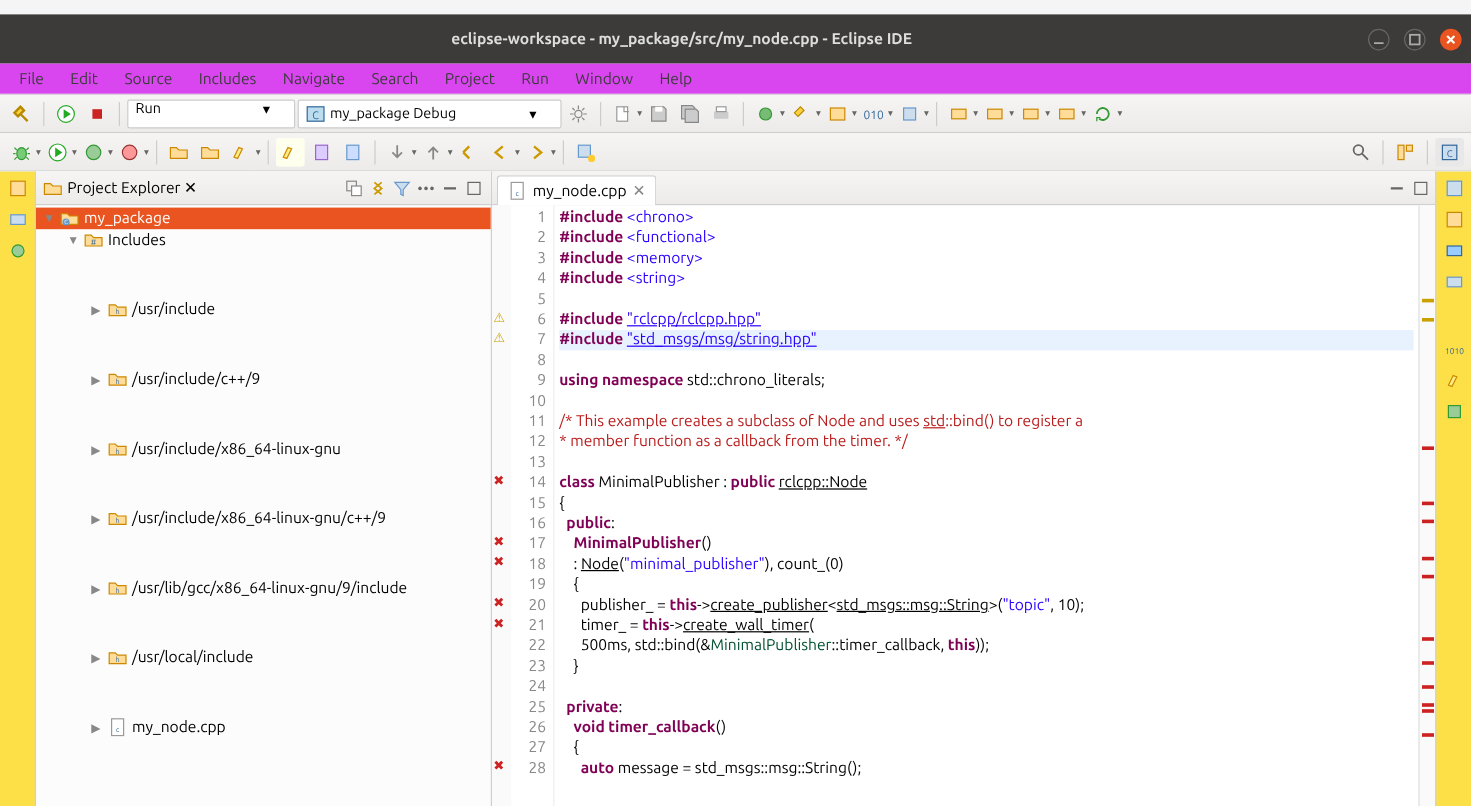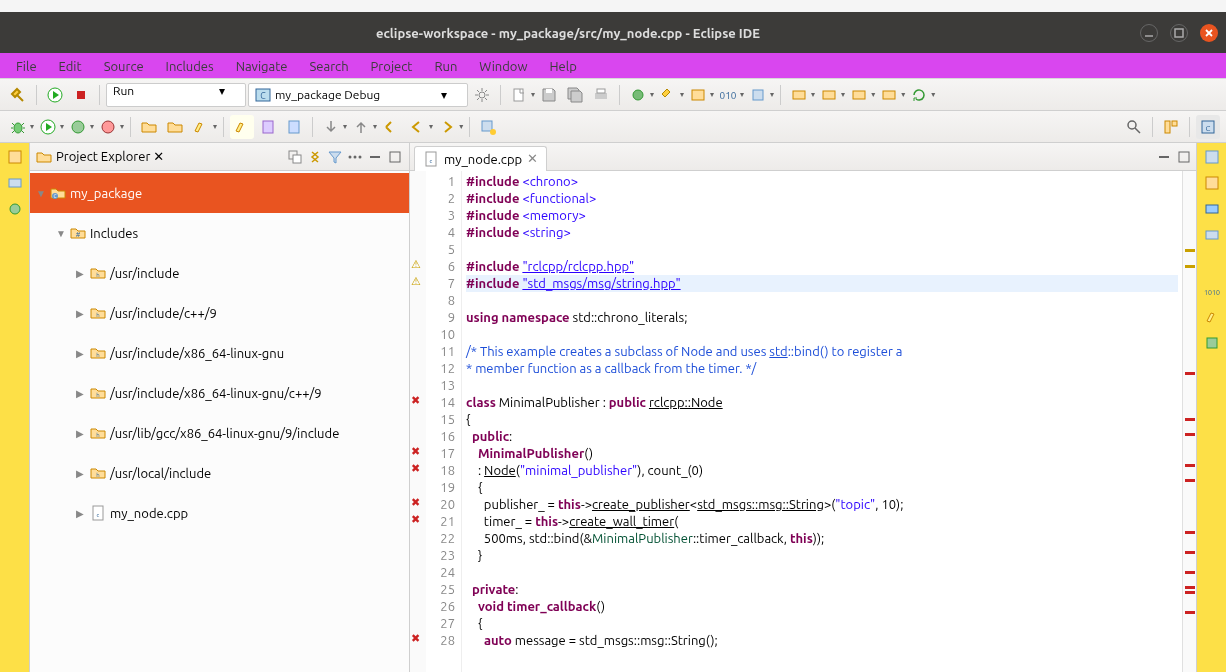--- a/index.html
+++ b/index.html
@@ -28,39 +28,39 @@
 
 .workspace { display: flex; height: calc(100% - 28px - 26px - 32px - 32px - 22px); background: #fff; }
 .leftbar, .rightbar { width: 30px; background: #fde047; border-right: 1px solid #cfcfcf; display: flex; flex-direction: column; align-items: center; padding-top: 6px; gap: 10px; }
 .rightbar { border-left: 1px solid #cfcfcf; border-right: none; }
 
 .explorer { width: 380px; border-right: 1px solid #cfcfcf; background: #fcfcfc; display: flex; flex-direction: column; }
 .view-header { height: 28px; display: flex; align-items: center; padding: 0 6px; background: linear-gradient(#f6f5f4, #edebe9); border-bottom: 1px solid #cfcfcf; gap: 4px; }
 .view-header .vh-title { font-size: 13px; flex: 1; white-space: nowrap; }
 .vh-icon { width: 16px; height: 16px; }
 .tree { flex: 1; overflow: auto; padding: 2px 0; }
-.tree-item { display: flex; align-items: center; height: 40px; padding-left: 6px; gap: 4px; white-space: nowrap; }
+.tree-item { display: flex; align-items: center; height: 18px; padding-left: 6px; gap: 4px; white-space: nowrap; }
 .tree-item.selected { background: #e95420; color: #fff; }
 .tree-caret { width: 10px; display: inline-block; font-size: 10px; color: #888; }
 .tree-caret.open::before { content: "▼"; }
 .tree-caret.closed::before { content: "▶"; }
 .tree-icon { width: 16px; height: 16px; flex-shrink: 0; }
-.indent-1 { padding-left: 26px; } .indent-2 { padding-left: 46px; }
+.indent-1 { padding-left: 26px; } .indent-2 { padding-left: 46px; margin-top: 40px; }
 
 .editor-area { flex: 1; display: flex; flex-direction: column; background: #fff; }
 .editor-tabs { height: 28px; display: flex; align-items: center; background: linear-gradient(#f6f5f4, #edebe9); border-bottom: 1px solid #cfcfcf; padding: 0 4px; }
 .editor-tab { display: flex; align-items: center; gap: 5px; background: #fff; border: 1px solid #cfcfcf; border-bottom: none; padding: 3px 8px; border-radius: 3px 3px 0 0; height: 25px; margin-top: 3px; }
 .editor-tab .close-x { color: #888; font-size: 13px; }
 .code-area { flex: 1; display: flex; font-family: "DejaVu Sans Mono", Consolas, monospace; font-size: 13px; overflow: hidden; }
 .ann-col { width: 16px; background: #fafafa; position: relative; }
 .linenums { width: 36px; text-align: right; color: #888; padding: 2px 6px 0 0; line-height: 17px; background: #fff; border-right: 1px solid #eee; white-space: pre; }
 .code { flex: 1; padding: 2px 4px 0 4px; line-height: 17px; white-space: pre; overflow-x: auto; }
 .code .kw { color: #7f0055; font-weight: bold; }
 .code .str { color: #2a00ff; }
-.code .cm { color: #1d4ed8; }
+.code .cm { color: #b91c1c; }
 .code .ty { color: #005032; }
 .code .un { text-decoration: underline; }
 .line-hl { background: #e8f2fe; display: inline-block; width: 100%; }
 .overview { width: 14px; background: #fafafa; border-left: 1px solid #e0e0e0; position: relative; }
 .ov-mark { position: absolute; left: 2px; width: 10px; height: 3px; }
 
 
 .statusbar { height: 22px; background: #f2f1f0; border-top: 1px solid #cfcfcf; display: flex; align-items: center; font-size: 12px; color: #444; }
 .sb-cell { padding: 0 16px; border-right: 1px solid #ddd; height: 100%; display: flex; align-items: center; }
 </style>

